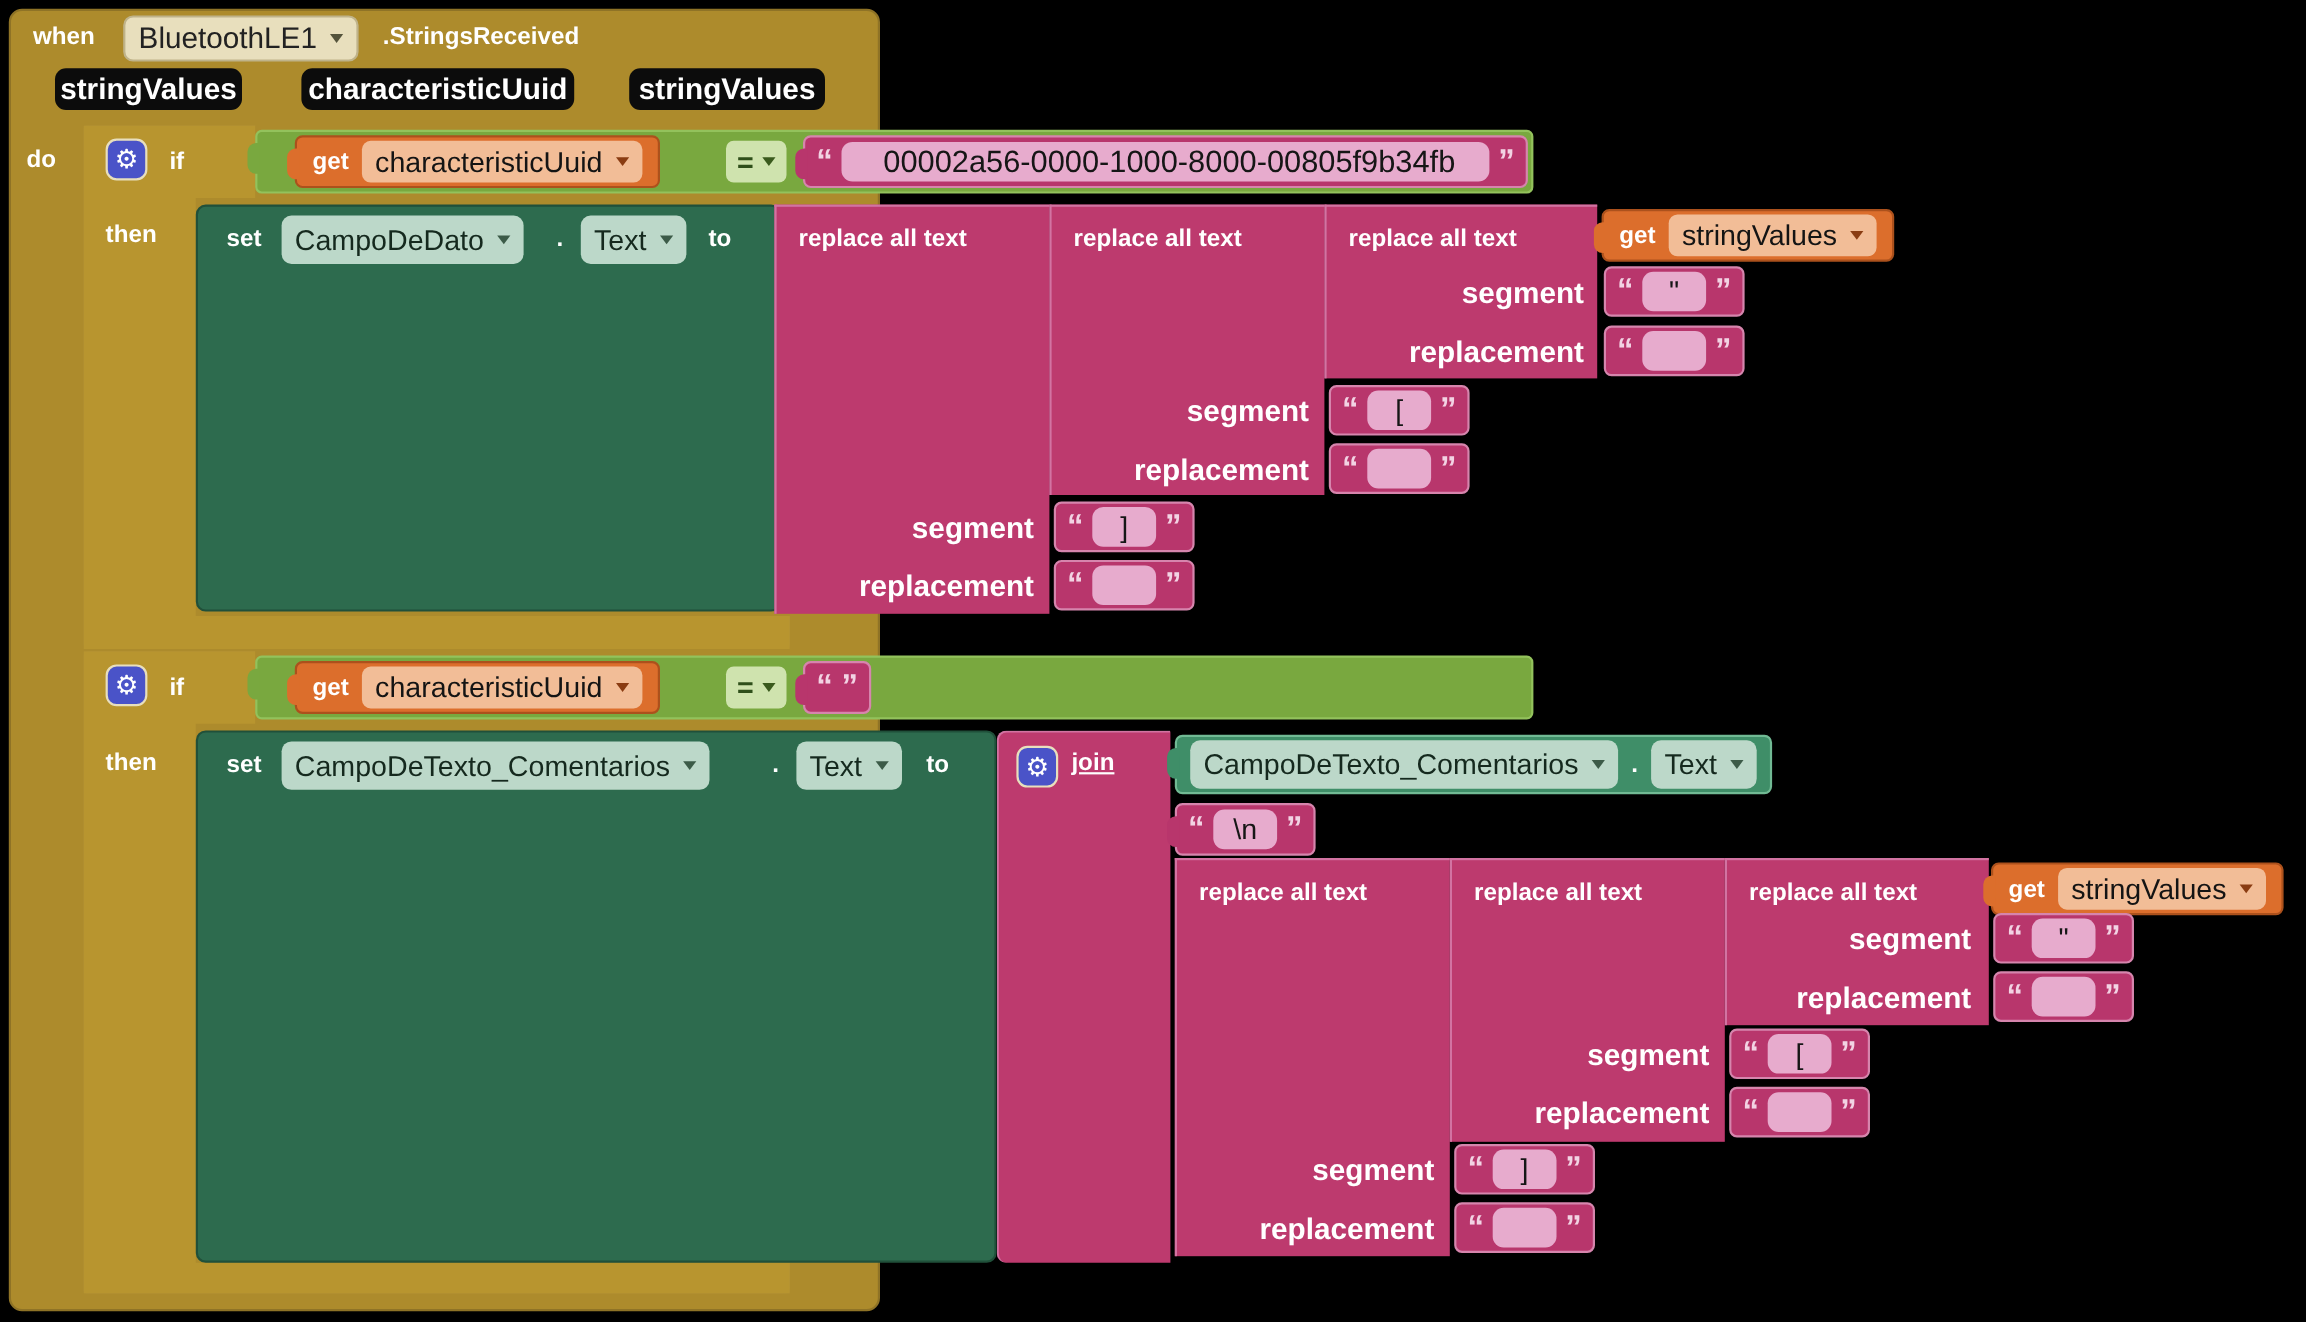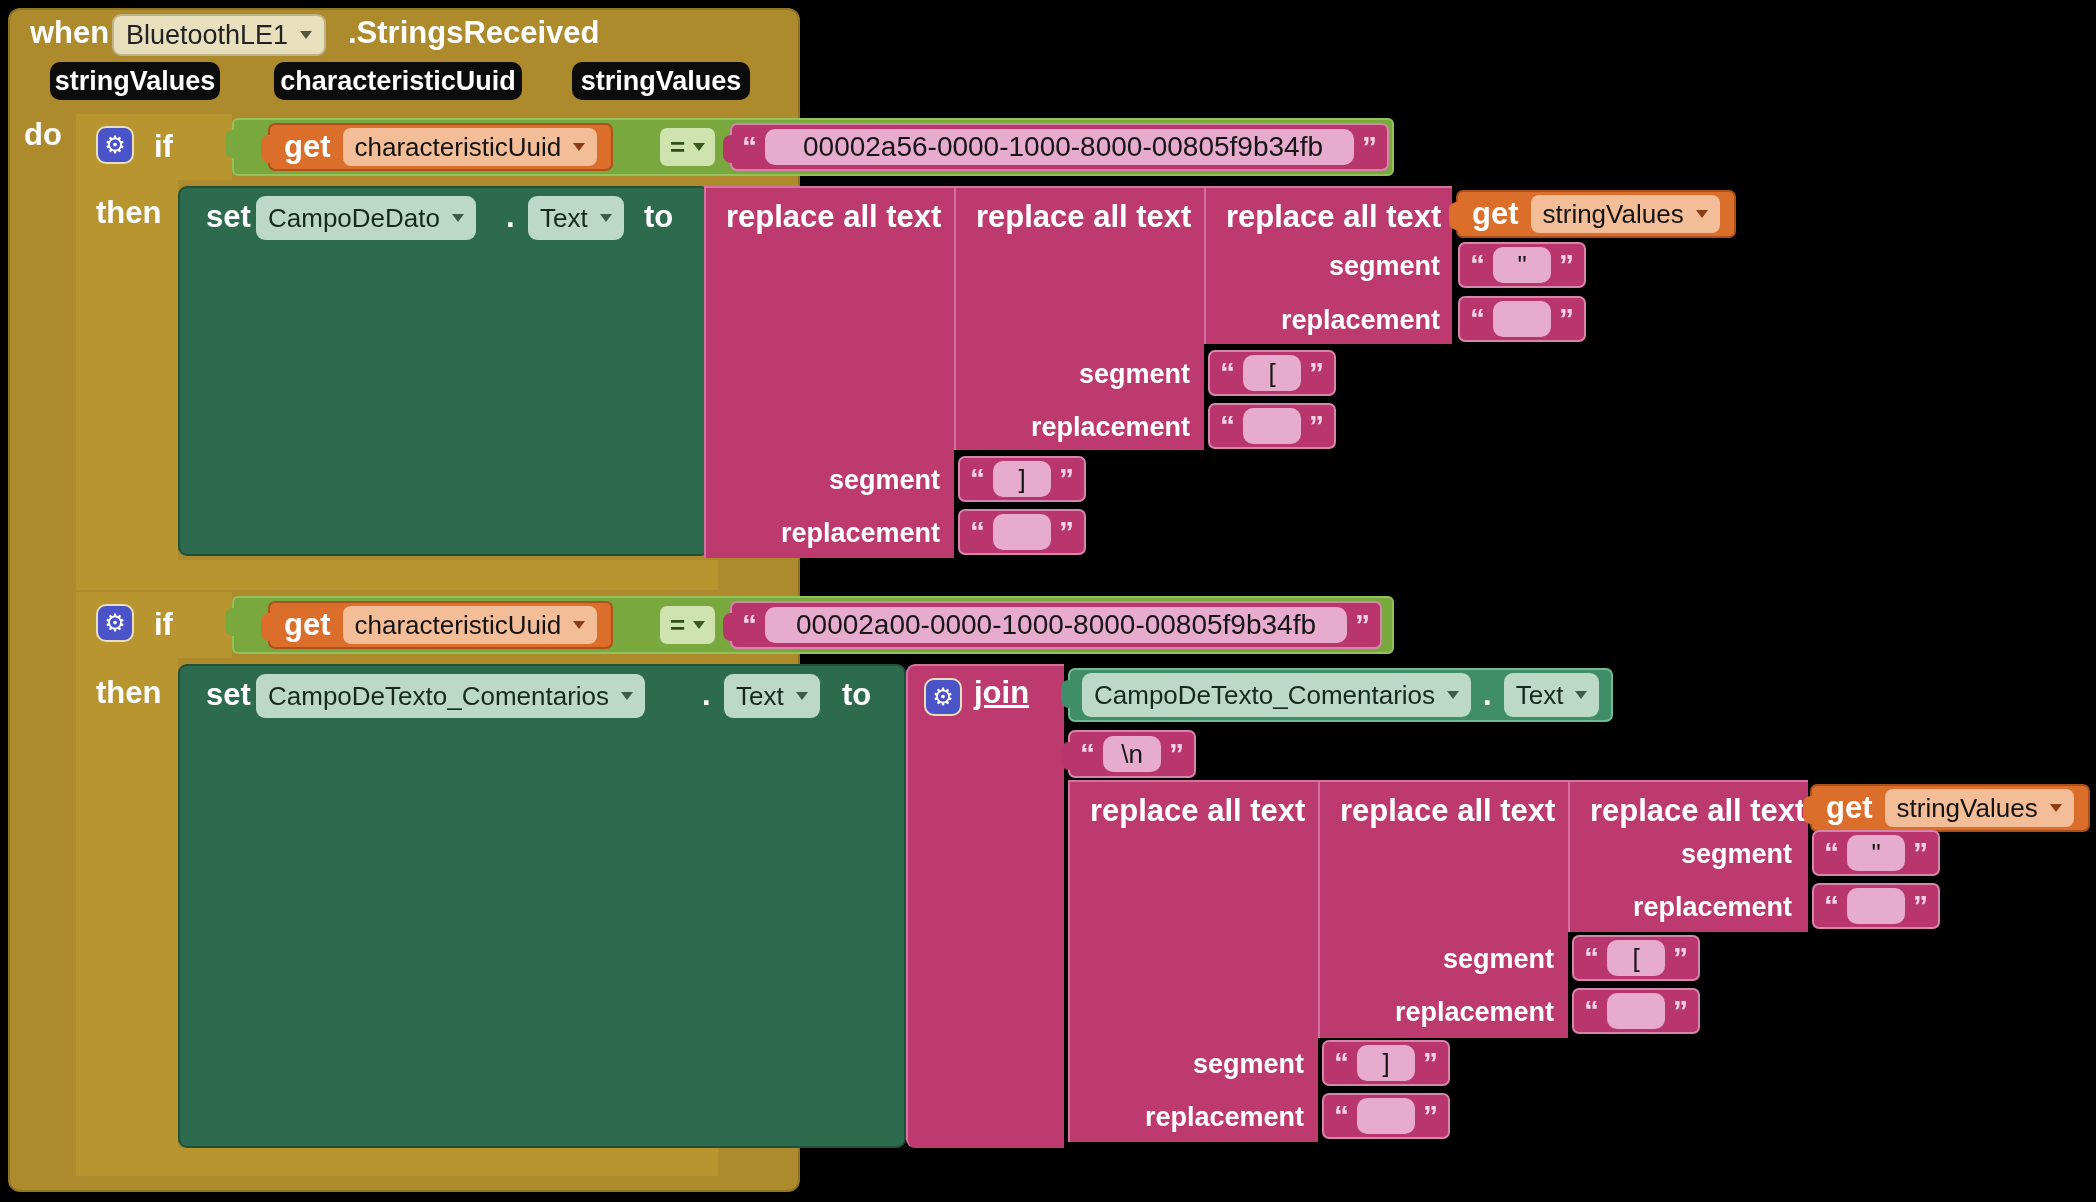--- a/index.html
+++ b/index.html
@@ -1,19 +1,19 @@
 <!DOCTYPE html>
 <html><head>
 <meta charset="utf-8">
 <style>
   html,body{margin:0;padding:0;background:#000;}
   .canvas{position:relative;width:2096px;height:1202px;background:#000;overflow:hidden;
           font-family:"Liberation Sans",sans-serif;}
   .abs{position:absolute;box-sizing:border-box;}
-  .wlbl{color:#fff;font-size:31px;font-weight:600;white-space:nowrap;line-height:34px;}
+  .wlbl{color:#fff;font-size:22px;font-weight:600;white-space:nowrap;line-height:34px;}
   .gold{background:#ad8b2c;border:2px solid #8f7326;border-radius:12px;}
   .ifshape{background:#b8952f;filter:drop-shadow(0 0 3px #dcc27a);}
   .badge{background:#0c0c0c;border-radius:10px;color:#fff;font-size:27px;font-weight:600;
          display:flex;align-items:center;justify-content:center;height:38px;}
   .dd{display:inline-flex;align-items:center;gap:12px;background:#bcd8c9;border-radius:9px;
       padding:0 12px;color:#15291e;font-size:26px;height:44px;box-sizing:border-box;white-space:nowrap;}
   .dd-cream{background:#e8dfbd;border:2px solid #bfb38a;color:#222;height:42px;font-size:27px;border-radius:9px;}
   .dd-orange{background:#f2bd97;color:#141414;height:38px;border-radius:8px;}
   .dda{width:0;height:0;border-left:6px solid transparent;border-right:6px solid transparent;
        border-top:8px solid #3c5b48;}
@@ -57,21 +57,21 @@
   <div class="abs badge" style="left:50px;top:62px;width:170px;">
     <span>stringValues</span>
   </div>
   <div class="abs badge" style="left:274px;top:62px;width:248px;">
     <span>characteristicUuid</span>
   </div>
   <div class="abs badge" style="left:572px;top:62px;width:178px;">
     <span>stringValues</span>
   </div>
 
-  <span class="abs wlbl" style="left:24px;top:118px;">do</span>
+  <span class="abs wlbl" style="left:24px;top:128px;">do</span>
 
   <div class="abs ifshape" style="left:76px;top:114px;width:642px;height:476px;
        clip-path:polygon(0px 0px,156px 0px,156px 66px,102px 66px,102px 446px,642px 446px,642px 476px,0px 476px);"></div>
   <div class="abs gear" style="left:96px;top:126px;">
     <span>⚙</span>
   </div>
   <span class="abs wlbl" style="left:154px;top:130px;">if</span>
 
   <div class="abs cond" style="left:232px;top:118px;width:1162px;height:58px;">
     <span class="ltab"></span>
@@ -183,21 +183,20 @@
         <span class="dda dda-orange"></span>
       </span>
     </div>
     <div class="abs eq" style="left:426px;top:8px;">
       <span>=</span>
       <span class="dda dda-green"></span>
     </div>
     <div class="abs strblk" style="left:496px;top:3px;height:48px;">
       <span class="ltab"></span>
       <span class="q">“</span>
-      <span class="sfield" style="width:566px;font-size:28px;">00002a00-0000-1000-8000-00805f9b34fb</span>
       <span class="q">”</span>
     </div>
   </div>
 
   <span class="abs wlbl" style="left:96px;top:676px;">then</span>
 
   <div class="abs setblk" style="left:178px;top:664px;width:728px;height:484px;">
     <span class="abs wlbl" style="left:26px;top:12px;">set</span>
     <div class="abs dd" style="left:76px;top:8px;">
       <span>CampoDeTexto_Comentarios</span>

